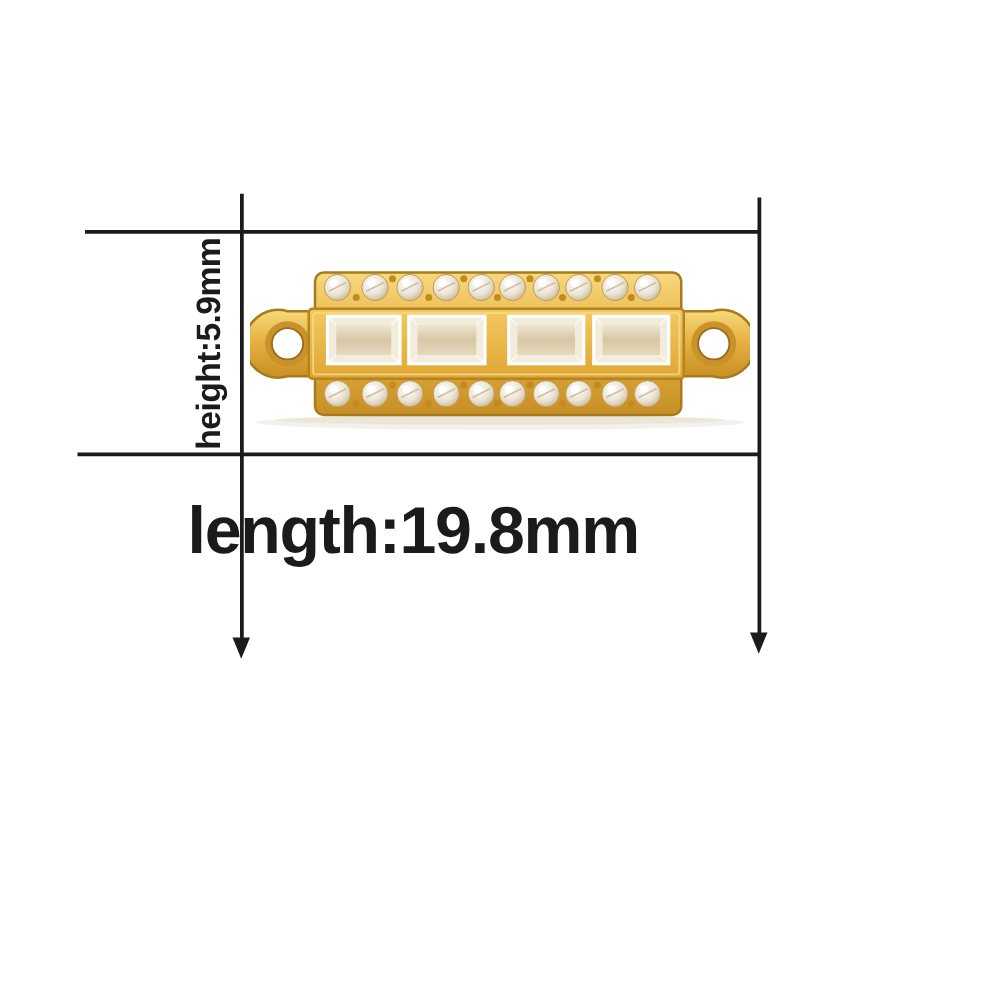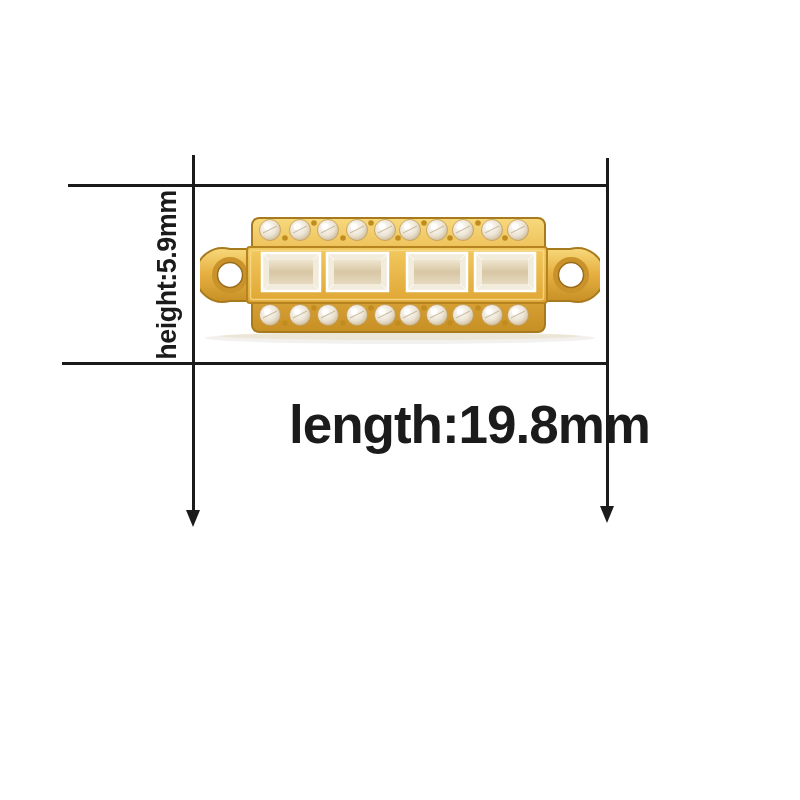--- a/index.html
+++ b/index.html
@@ -31,21 +31,21 @@
   
   .height-label{
     position:absolute;left:47px;top:259px;width:240px;height:32px;
     line-height:32px;text-align:center;
     font-size:27px;font-weight:700;letter-spacing:-0.5px;color:#1b1b1b;
     transform:rotate(-90deg);
     white-space:nowrap;
   }
   .length-label{
     position:absolute;left:150px;top:396px;width:500px;
-    text-align:right;font-size:53px;line-height:58px;
+    text-align:left;font-size:53px;line-height:58px;
     font-weight:700;letter-spacing:-1px;color:#1b1b1b;
     white-space:nowrap;
   }
 
   .jewelry{position:absolute;left:200px;top:205px;width:400px;height:145px;}
 </style>
 </head>
 <body>
 
 <div class="canvas">

